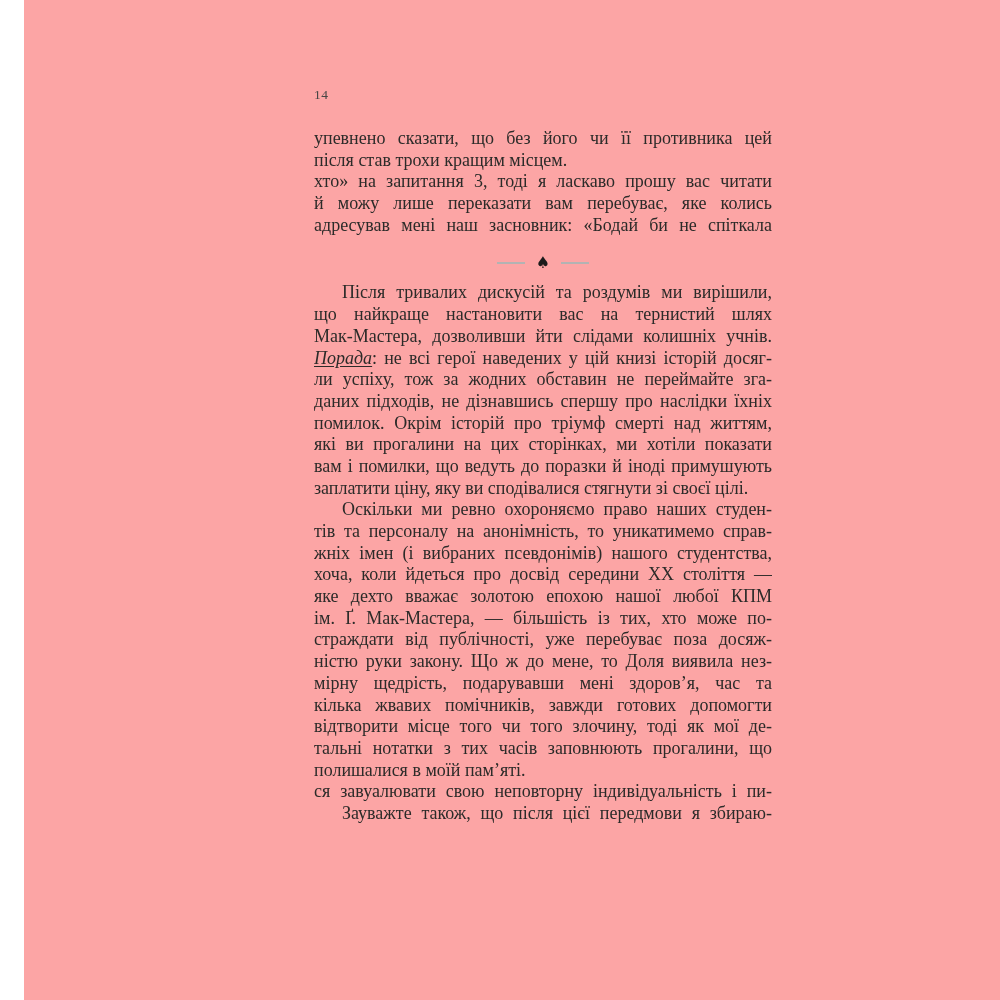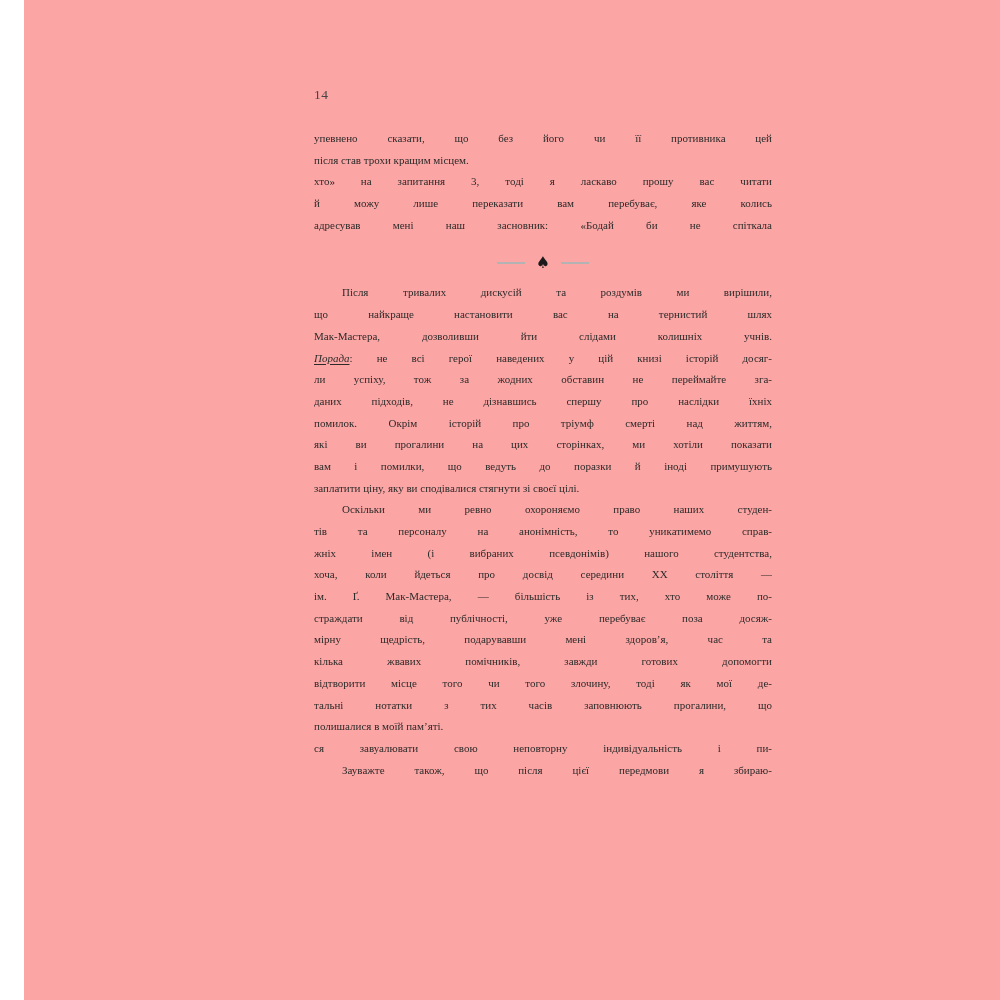--- a/index.html
+++ b/index.html
@@ -25,21 +25,21 @@
   }
   .page-number {
     font-size: 13.5px;
     line-height: 16px;
     color: #474645;
     margin-bottom: 25px;
     letter-spacing: 0.5px;
   }
   .para { margin: 0; }
   .line {
-    font-size: 11px;
+    font-size: 18px;
     height: 21.7px;
     line-height: 21.7px;
     text-align: justify;
     text-align-last: justify;
     overflow: hidden;
     white-space: nowrap;
   }
   .line.last { text-align-last: left; }
   .line.indent { text-indent: 28px; }
   .lead-em {
@@ -98,22 +98,24 @@
           <div class="line">помилок. Окрім історій про тріумф смерті над життям,</div>
           <div class="line">які ви прогалини на цих сторінках, ми хотіли показати</div>
           <div class="line">вам і помилки, що ведуть до поразки й іноді примушують</div>
           <div class="line last">заплатити ціну, яку ви сподівалися стягнути зі своєї цілі.</div>
         </div>
         <div class="para">
           <div class="line indent">Оскільки ми ревно охороняємо право наших студен-</div>
           <div class="line">тів та персоналу на анонімність, то уникатимемо справ-</div>
           <div class="line">жніх імен (і вибраних псевдонімів) нашого студентства,</div>
           <div class="line">хоча, коли йдеться про досвід середини XX століття —</div>
+          <div class="line">яке дехто вважає золотою епохою нашої любої КПМ</div>
           <div class="line">ім. Ґ. Мак-Мастера, — більшість із тих, хто може по-</div>
           <div class="line">страждати від публічності, уже перебуває поза досяж-</div>
+          <div class="line">ністю руки закону. Що ж до мене, то Доля виявила нез-</div>
           <div class="line">мірну щедрість, подарувавши мені здоров’я, час та</div>
           <div class="line">кілька жвавих помічників, завжди готових допомогти</div>
           <div class="line">відтворити місце того чи того злочину, тоді як мої де-</div>
           <div class="line">тальні нотатки з тих часів заповнюють прогалини, що</div>
           <div class="line last">полишалися в моїй пам’яті.</div>
         </div>
         <div class="para">
           <div class="line">ся завуалювати свою неповторну індивідуальність і пи-</div>
           <div class="line indent">Зауважте також, що після цієї передмови я збираю-</div>
         </div>

